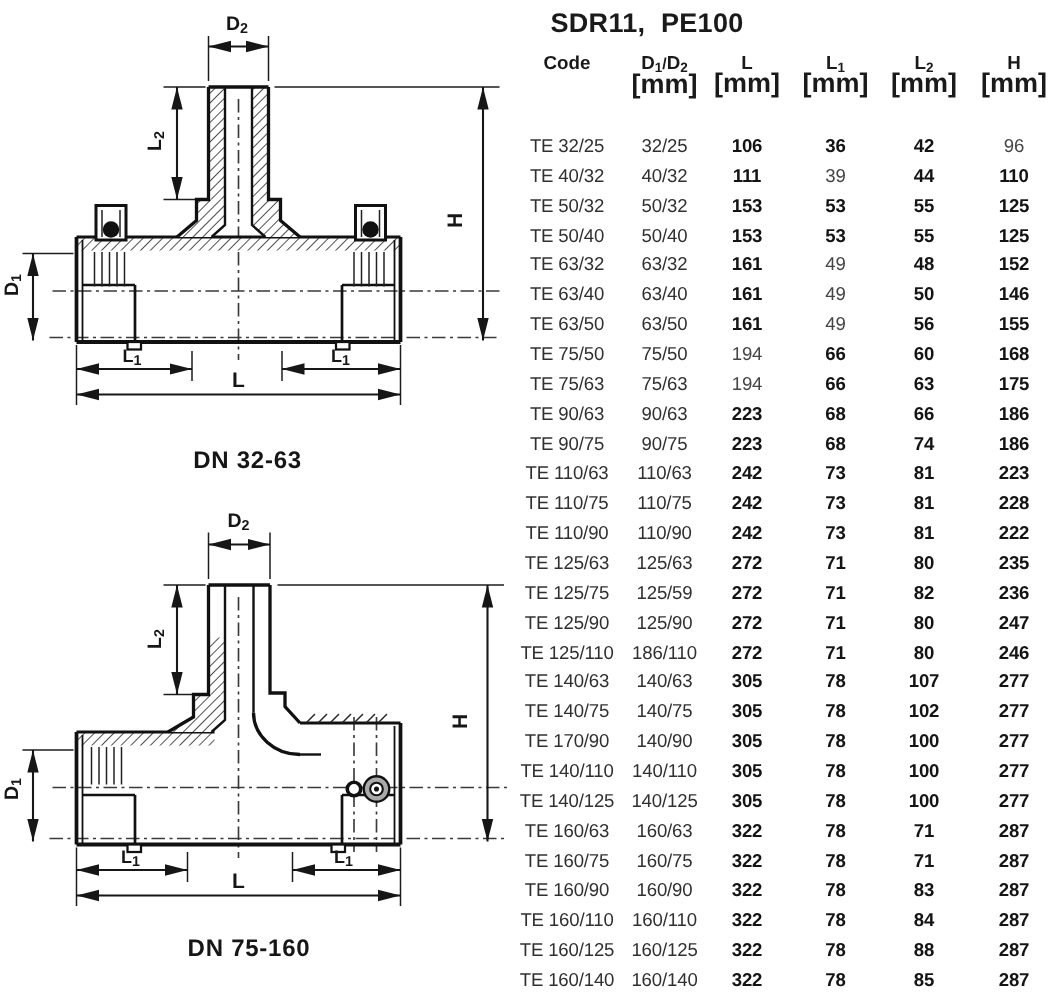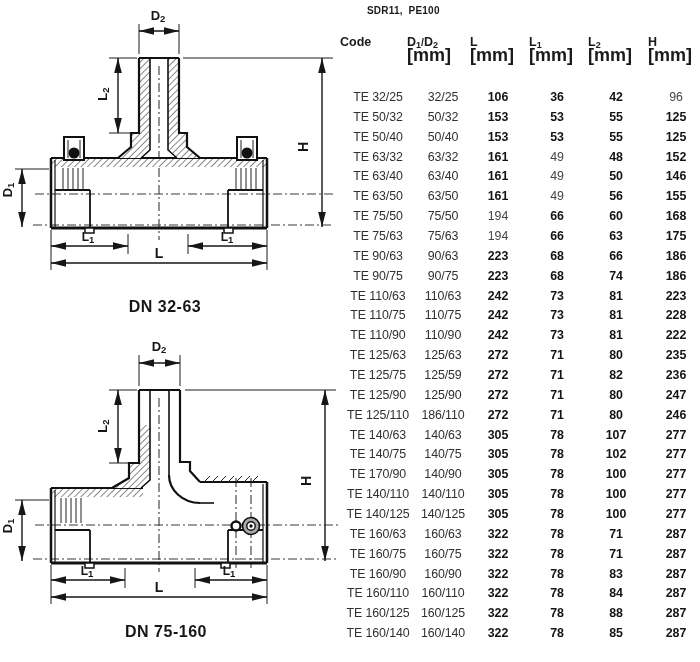--- a/index.html
+++ b/index.html
@@ -8,23 +8,23 @@
   #page { position:relative; width:628px; height:662px; background:#fff; }
 
   
   .dwg { position:absolute; left:0; }
   #dwg1 { top:0; width:350px; height:330px; }
   #dwg2 { top:330px; width:350px; height:332px; }
   .dwg text { font-family:"Liberation Sans", sans-serif; font-weight:bold; fill:#161616; }
   .svg-sub { font-size:9.5px; }
 
   
-  #title { position:absolute; left:367px; top:5px; font-size:10px; font-weight:bold;
+  #title { position:absolute; left:367px; top:5px; font-size:18px; font-weight:bold;
            white-space:pre; letter-spacing:0.2px; }
-  .th { position:absolute; top:36px; text-align:left; font-weight:bold; font-size:12.5px;
+  .th { position:absolute; top:36px; text-align:center; font-weight:bold; font-size:12.5px;
         line-height:13px; }
   .th .unit { font-size:18px; }
   .th sub { font-size:9px; vertical-align:-2px; line-height:0; }
   .th .slash { font-size:10.5px; }
   .c0 { left:340px; width:76px; }
   .c1 { left:407px; width:72px; }
   .c2 { left:470px; width:56px; }
   .c3 { left:529px; width:56px; }
   .c4 { left:588px; width:56px; }
   .c5 { left:648px; width:56px; }
@@ -273,20 +273,28 @@
   <div id="table-rows">
       <div class="tr">
         <span class="td c0 reg">TE 32/25</span>
         <span class="td c1 reg">32/25</span>
         <span class="td c2 val">106</span>
         <span class="td c3 val">36</span>
         <span class="td c4 val">42</span>
         <span class="td c5 light">96</span>
       </div>
       <div class="tr">
+        <span class="td c0 reg">TE 40/32</span>
+        <span class="td c1 reg">40/32</span>
+        <span class="td c2 val">111</span>
+        <span class="td c3 light">39</span>
+        <span class="td c4 val">44</span>
+        <span class="td c5 val">110</span>
+      </div>
+      <div class="tr">
         <span class="td c0 reg">TE 50/32</span>
         <span class="td c1 reg">50/32</span>
         <span class="td c2 val">153</span>
         <span class="td c3 val">53</span>
         <span class="td c4 val">55</span>
         <span class="td c5 val">125</span>
       </div>
       <div class="tr">
         <span class="td c0 reg">TE 50/40</span>
         <span class="td c1 reg">50/40</span>

